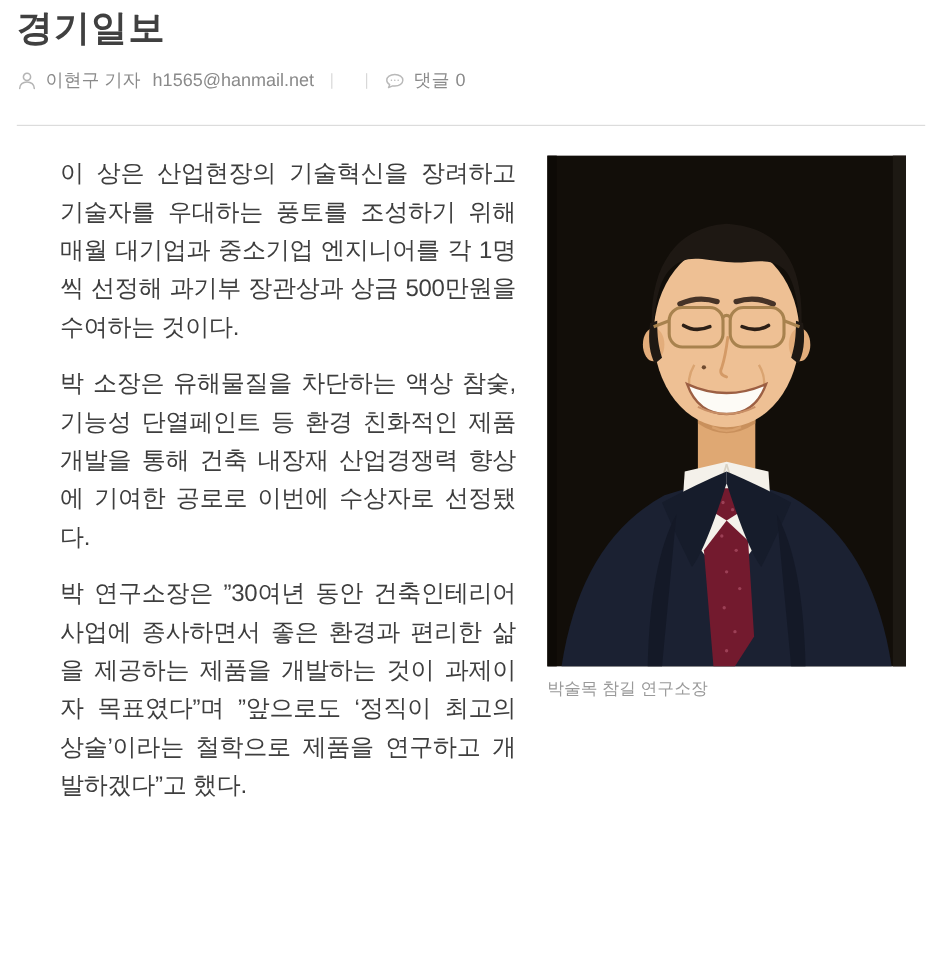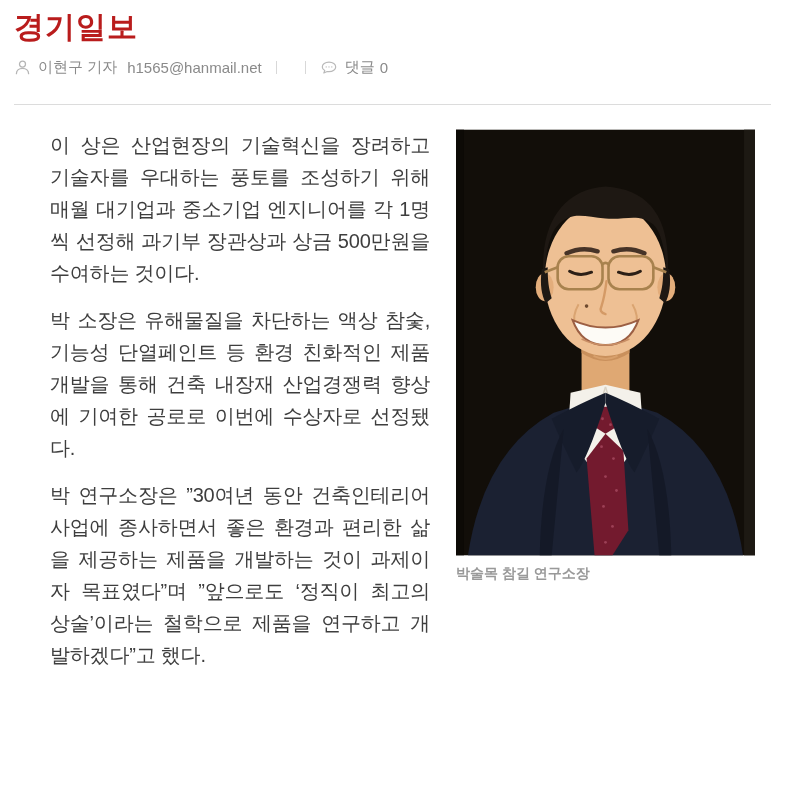--- a/index.html
+++ b/index.html
@@ -7,25 +7,25 @@
   body {
     width: 785px;
     font-family: "Liberation Sans", sans-serif;
     -webkit-font-smoothing: antialiased;
   }
   .page { width: 785px; padding: 0 14px; }
 
   
   .masthead {
     margin: 10px 0 0 0;
-    font-family: Liberation Sans, sans-serif;
+    font-family: Liberation Mono, monospace;
     font-size: 30px;
     font-weight: 900;
     letter-spacing: 1px;
-    color: #b91c1c;
+    color: #404040;
     line-height: 1.1;
     cursor: pointer;
   }
   .byline {
     display: flex;
     align-items: center;
     margin-top: 15px;
     padding-bottom: 27px;
     border-bottom: 1px solid #dcdcdc;
     color: #8a8a8a;
@@ -51,21 +51,20 @@
     line-height: 32px;
     text-align: justify;
     letter-spacing: -0.2px;
   }
   .article p { margin: 0 0 15px 0; }
 
   figure.photo {
     float: right;
     width: 299px;
     margin: 0 0 48px 26px;
-    font-weight: bold;
   }
   figure.photo svg { display: block; }
   figure.photo figcaption {
     margin-top: 8px;
     font-size: 14px;
     line-height: 19px;
     color: #999999;
     text-align: left;
     letter-spacing: 0;
   }

